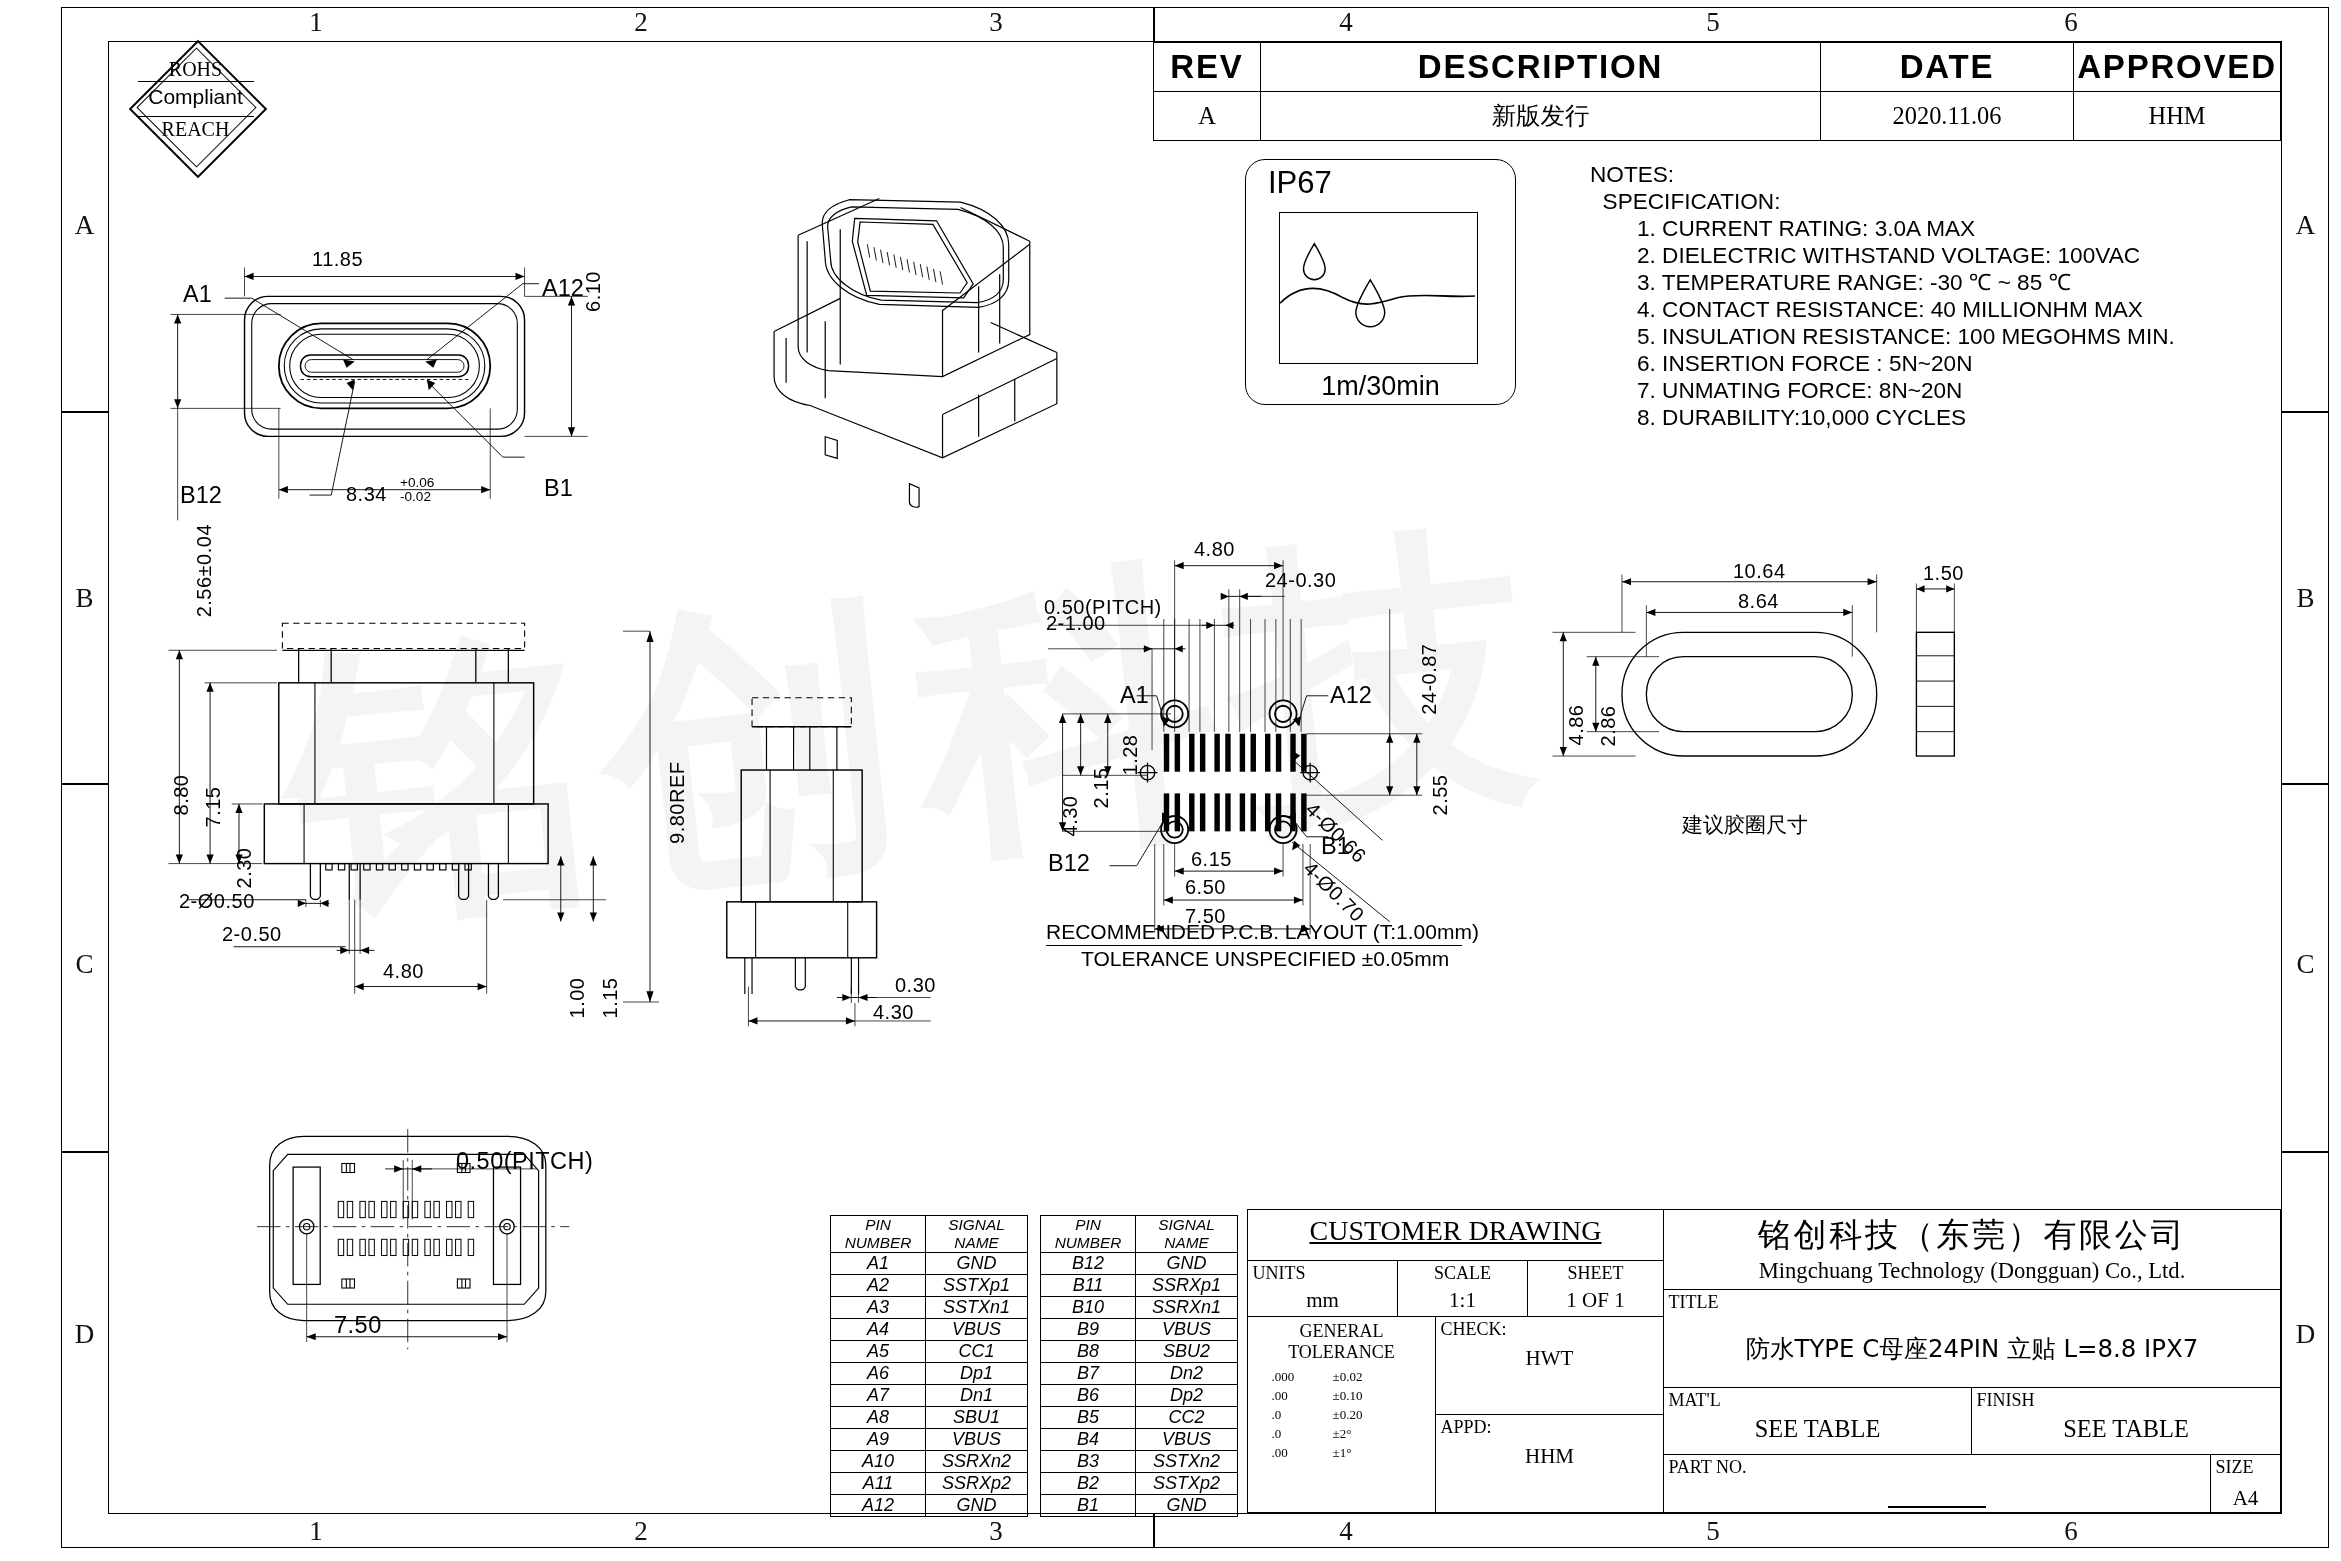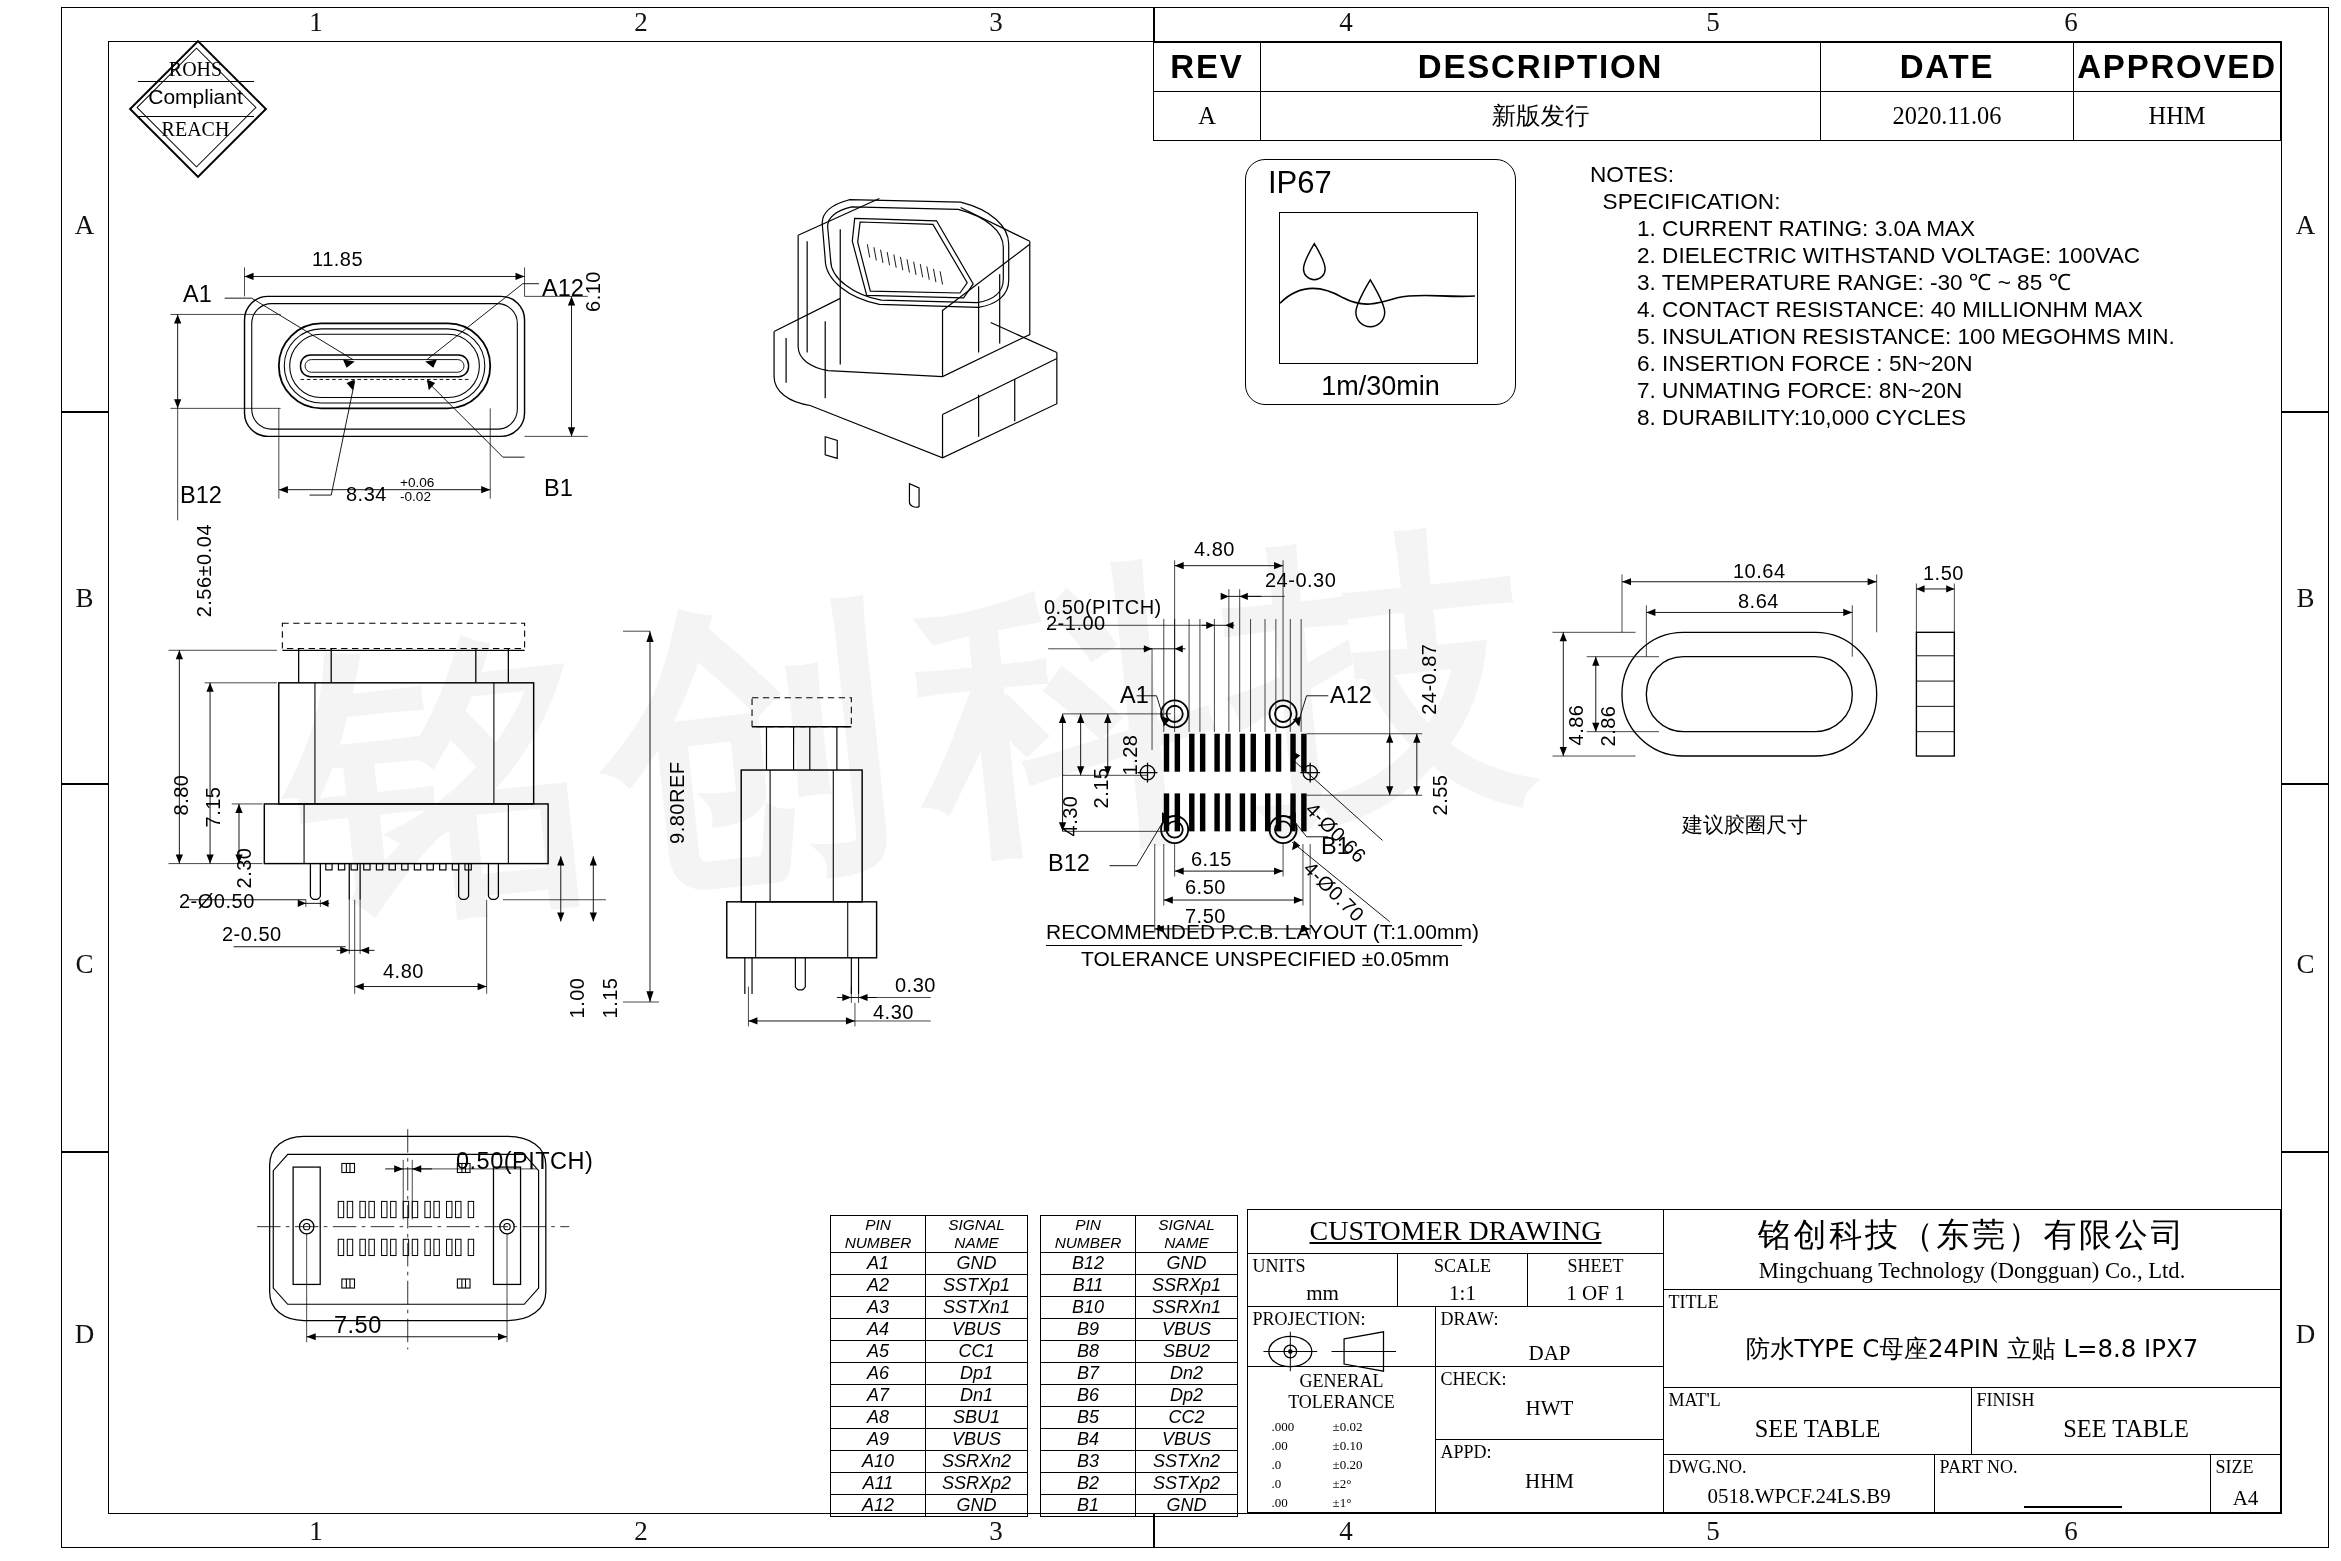--- a/index.html
+++ b/index.html
@@ -897,40 +897,20 @@
         <div class="tb-lab">UNITS</div>
         <div class="tb-val" style="margin-top:27px;">mm</div>
       </div>
       <div class="tb-cell tb-r" style="width:130px;position:relative;">
         <div class="tb-lab" style="left:50%;transform:translateX(-50%);">SCALE</div>
         <div class="tb-val" style="margin-top:27px;">1:1</div>
       </div>
       <div class="tb-cell" style="flex:1;position:relative;">
         <div class="tb-lab" style="left:50%;transform:translateX(-50%);">SHEET</div>
         <div class="tb-val" style="margin-top:27px;">1 OF 1</div>
-      </div>
-    </div>
-    <div class="tb-cell tb-b" style="height:70px;display:flex;">
-      <div class="tb-cell tb-r" style="width:188px;position:relative;">
-        <div class="tb-lab">PROJECTION:</div>
-        <div style="position:absolute;left:11px;top:23.5px;">
-          <svg width="163" height="43" viewBox="0 0 180 48">
-            <ellipse cx="34" cy="24" rx="24" ry="17" fill="none" stroke="#000" stroke-width="1.4"></ellipse>
-            <circle cx="34" cy="24" r="7" fill="none" stroke="#000" stroke-width="1.4"></circle>
-            <circle cx="34" cy="24" r="2.6" fill="#000"></circle>
-            <line x1="4" y1="24" x2="64" y2="24" stroke="#000" stroke-width="1.1"></line>
-            <line x1="34" y1="2" x2="34" y2="46" stroke="#000" stroke-width="1.1"></line>
-            <path d="M94 10 L138 2 L138 46 L94 38 Z" fill="none" stroke="#000" stroke-width="1.4"></path>
-            <line x1="80" y1="24" x2="152" y2="24" stroke="#000" stroke-width="1.1"></line>
-          </svg>
-        </div>
-      </div>
-      <div class="tb-cell" style="flex:1;position:relative;">
-        <div class="tb-lab">DRAW:</div>
-        <div class="tb-val" style="margin-top:34px;">DAP</div>
       </div>
     </div>
     <div class="tb-cell" style="flex:1;display:flex;">
       <div class="tb-cell tb-r" style="width:188px;position:relative;padding-top:3.6px;">
         <div style="text-align:center;font-family:'Liberation Serif',serif;font-size:18px;">GENERAL  TOLERANCE</div>
         <div id="tol-rows" style="margin-top:4.5px;">
             <div class="tol-row">
               <span>.000</span>
               <span>±0.02</span>
             </div>
@@ -978,24 +958,20 @@
       <div class="tb-cell tb-r" style="width:50%;position:relative;">
         <div class="tb-lab">MAT'L</div>
         <div class="tb-val" style="margin-top:27px;font-size:24.4px;">SEE TABLE</div>
       </div>
       <div class="tb-cell" style="flex:1;position:relative;">
         <div class="tb-lab">FINISH</div>
         <div class="tb-val" style="margin-top:27px;font-size:24.4px;">SEE TABLE</div>
       </div>
     </div>
     <div class="tb-cell" style="flex:1;display:flex;">
-      <div class="tb-cell tb-r" style="width:44%;position:relative;">
-        <div class="tb-lab">DWG.NO.</div>
-        <div class="tb-val" style="margin-top:29px;">0518.WPCF.24LS.B9</div>
-      </div>
       <div class="tb-cell tb-r" style="flex:1;position:relative;">
         <div class="tb-lab">PART NO.</div>
         <div class="tb-val" style="margin-top:29px;"></div>
         <div style="position:absolute;left:50%;top:51px;width:98px;margin-left:-49px;height:1.8px;background:#000;"></div>
       </div>
       <div class="tb-cell" style="width:69px;position:relative;">
         <div class="tb-lab" style="font-size:18px;">SIZE</div>
         <div class="tb-val" style="margin-top:31px;">A4</div>
       </div>
     </div>

